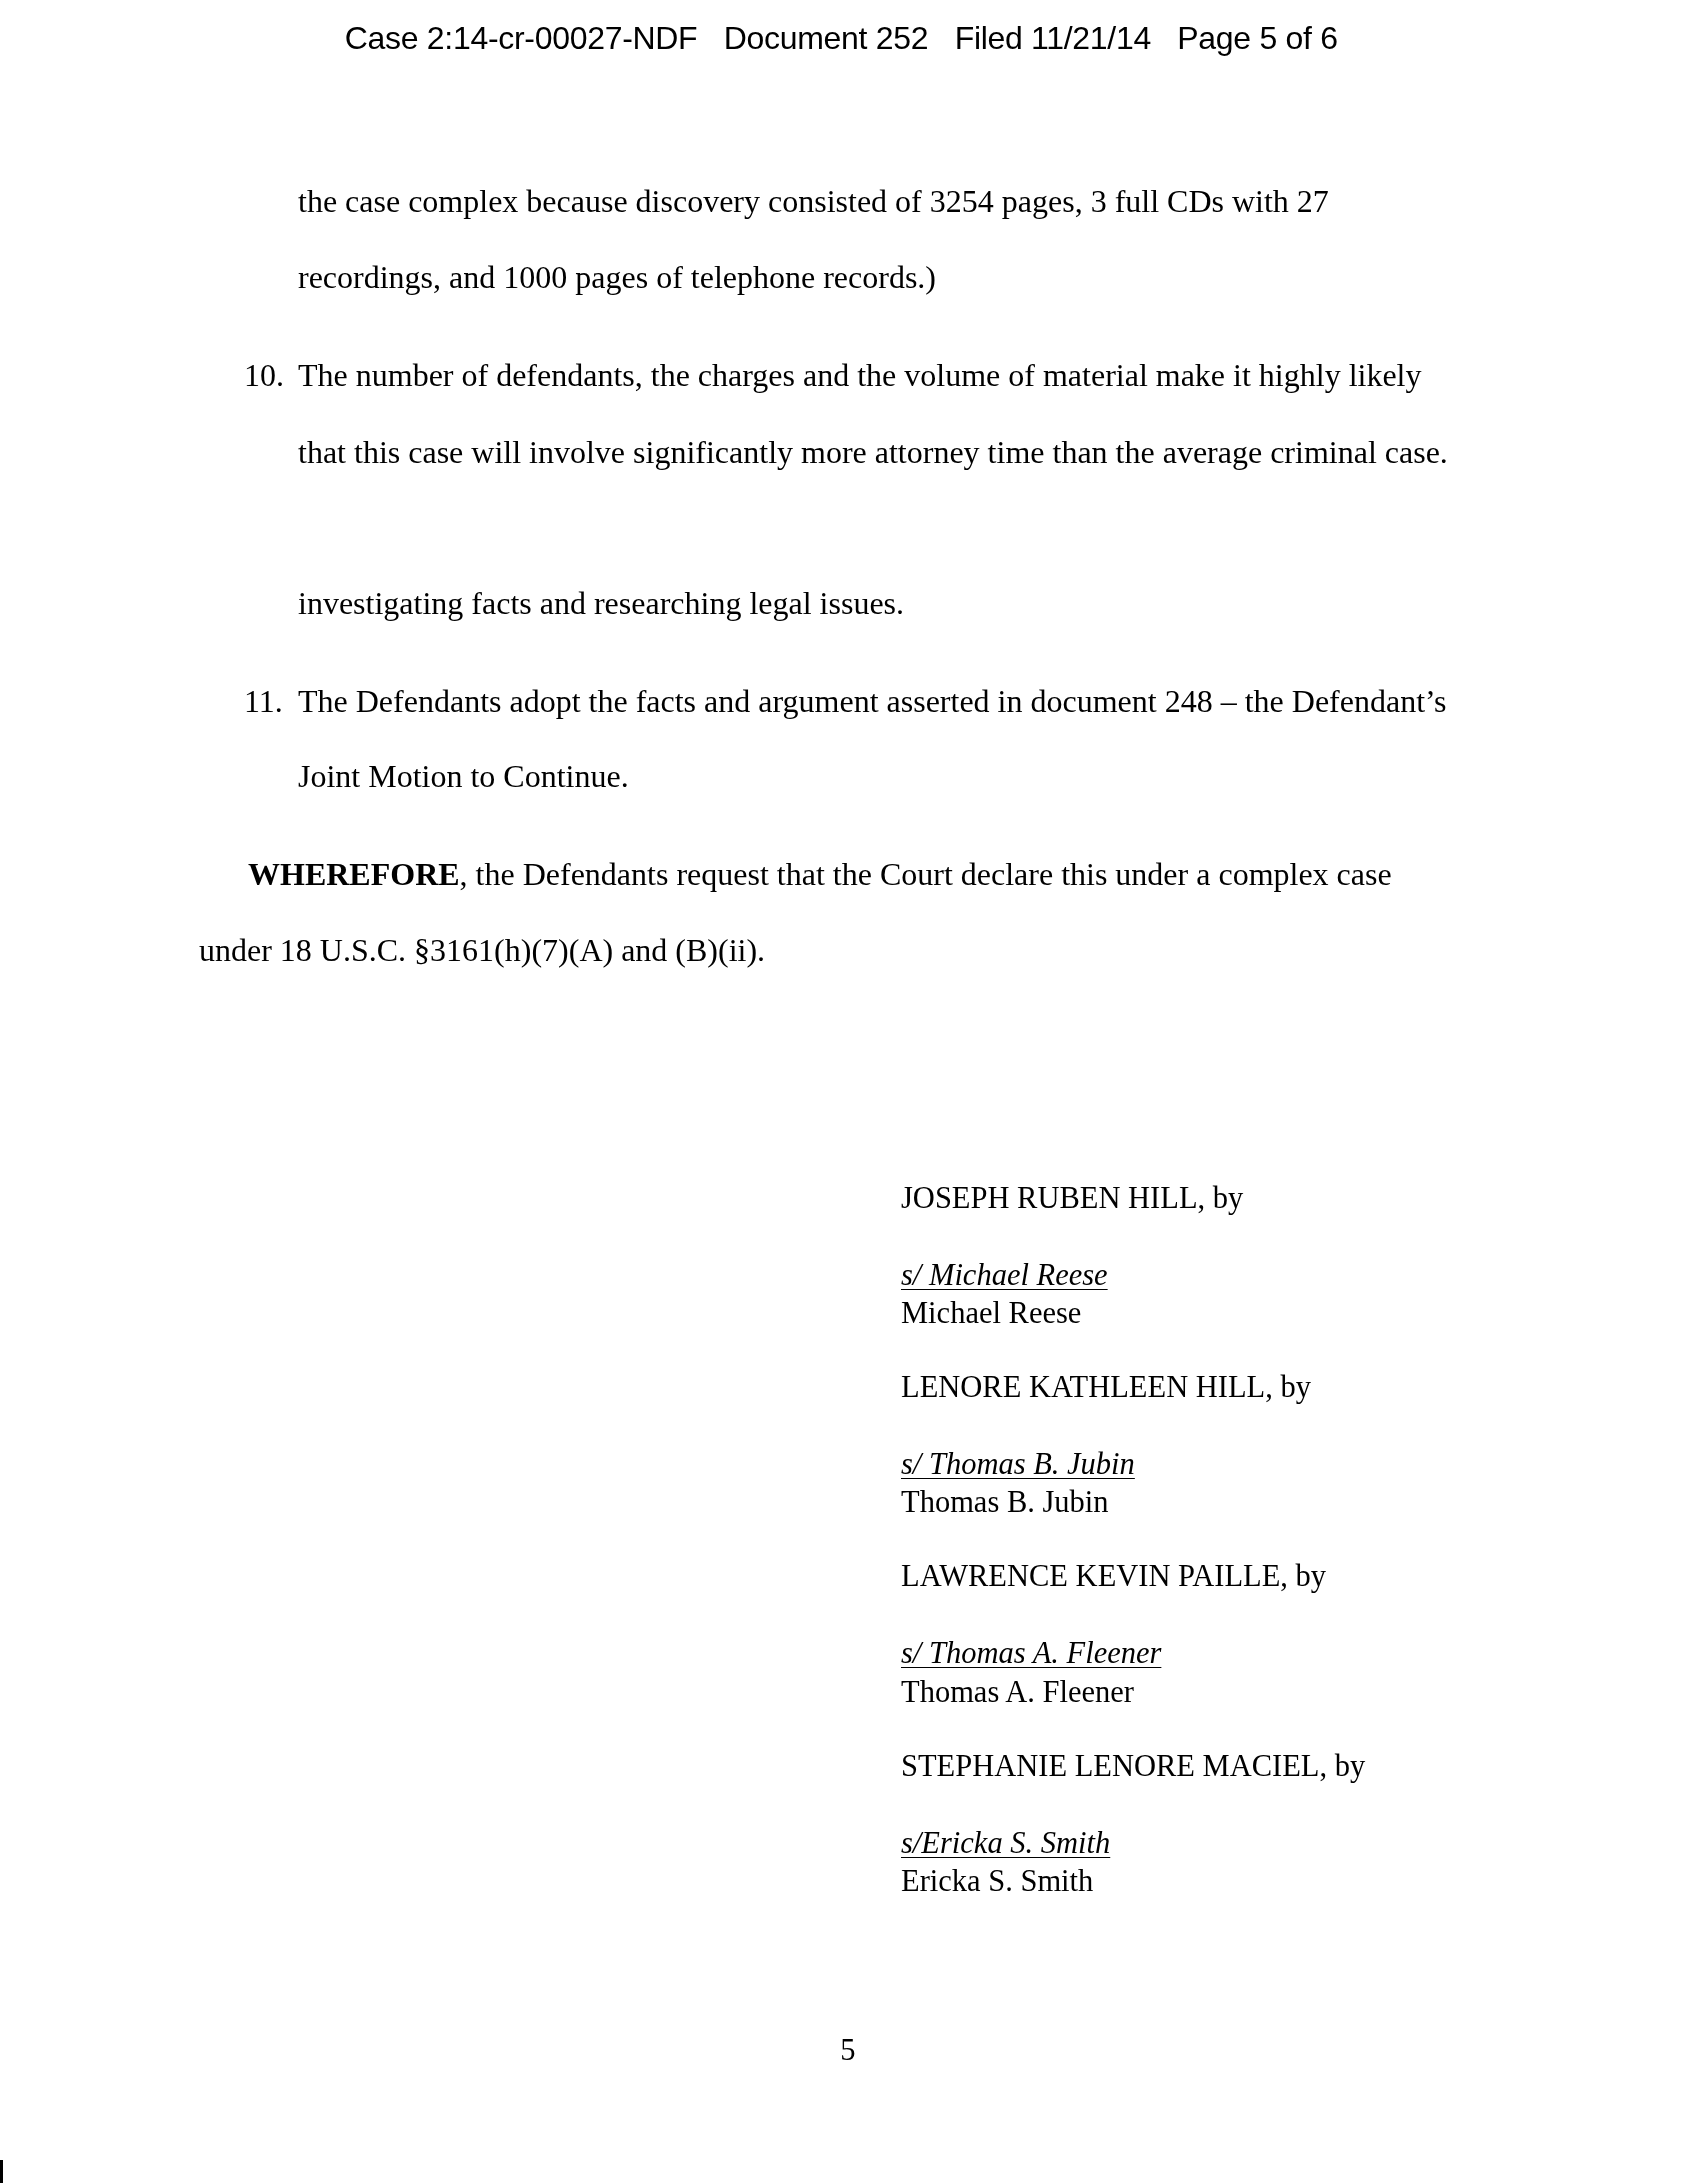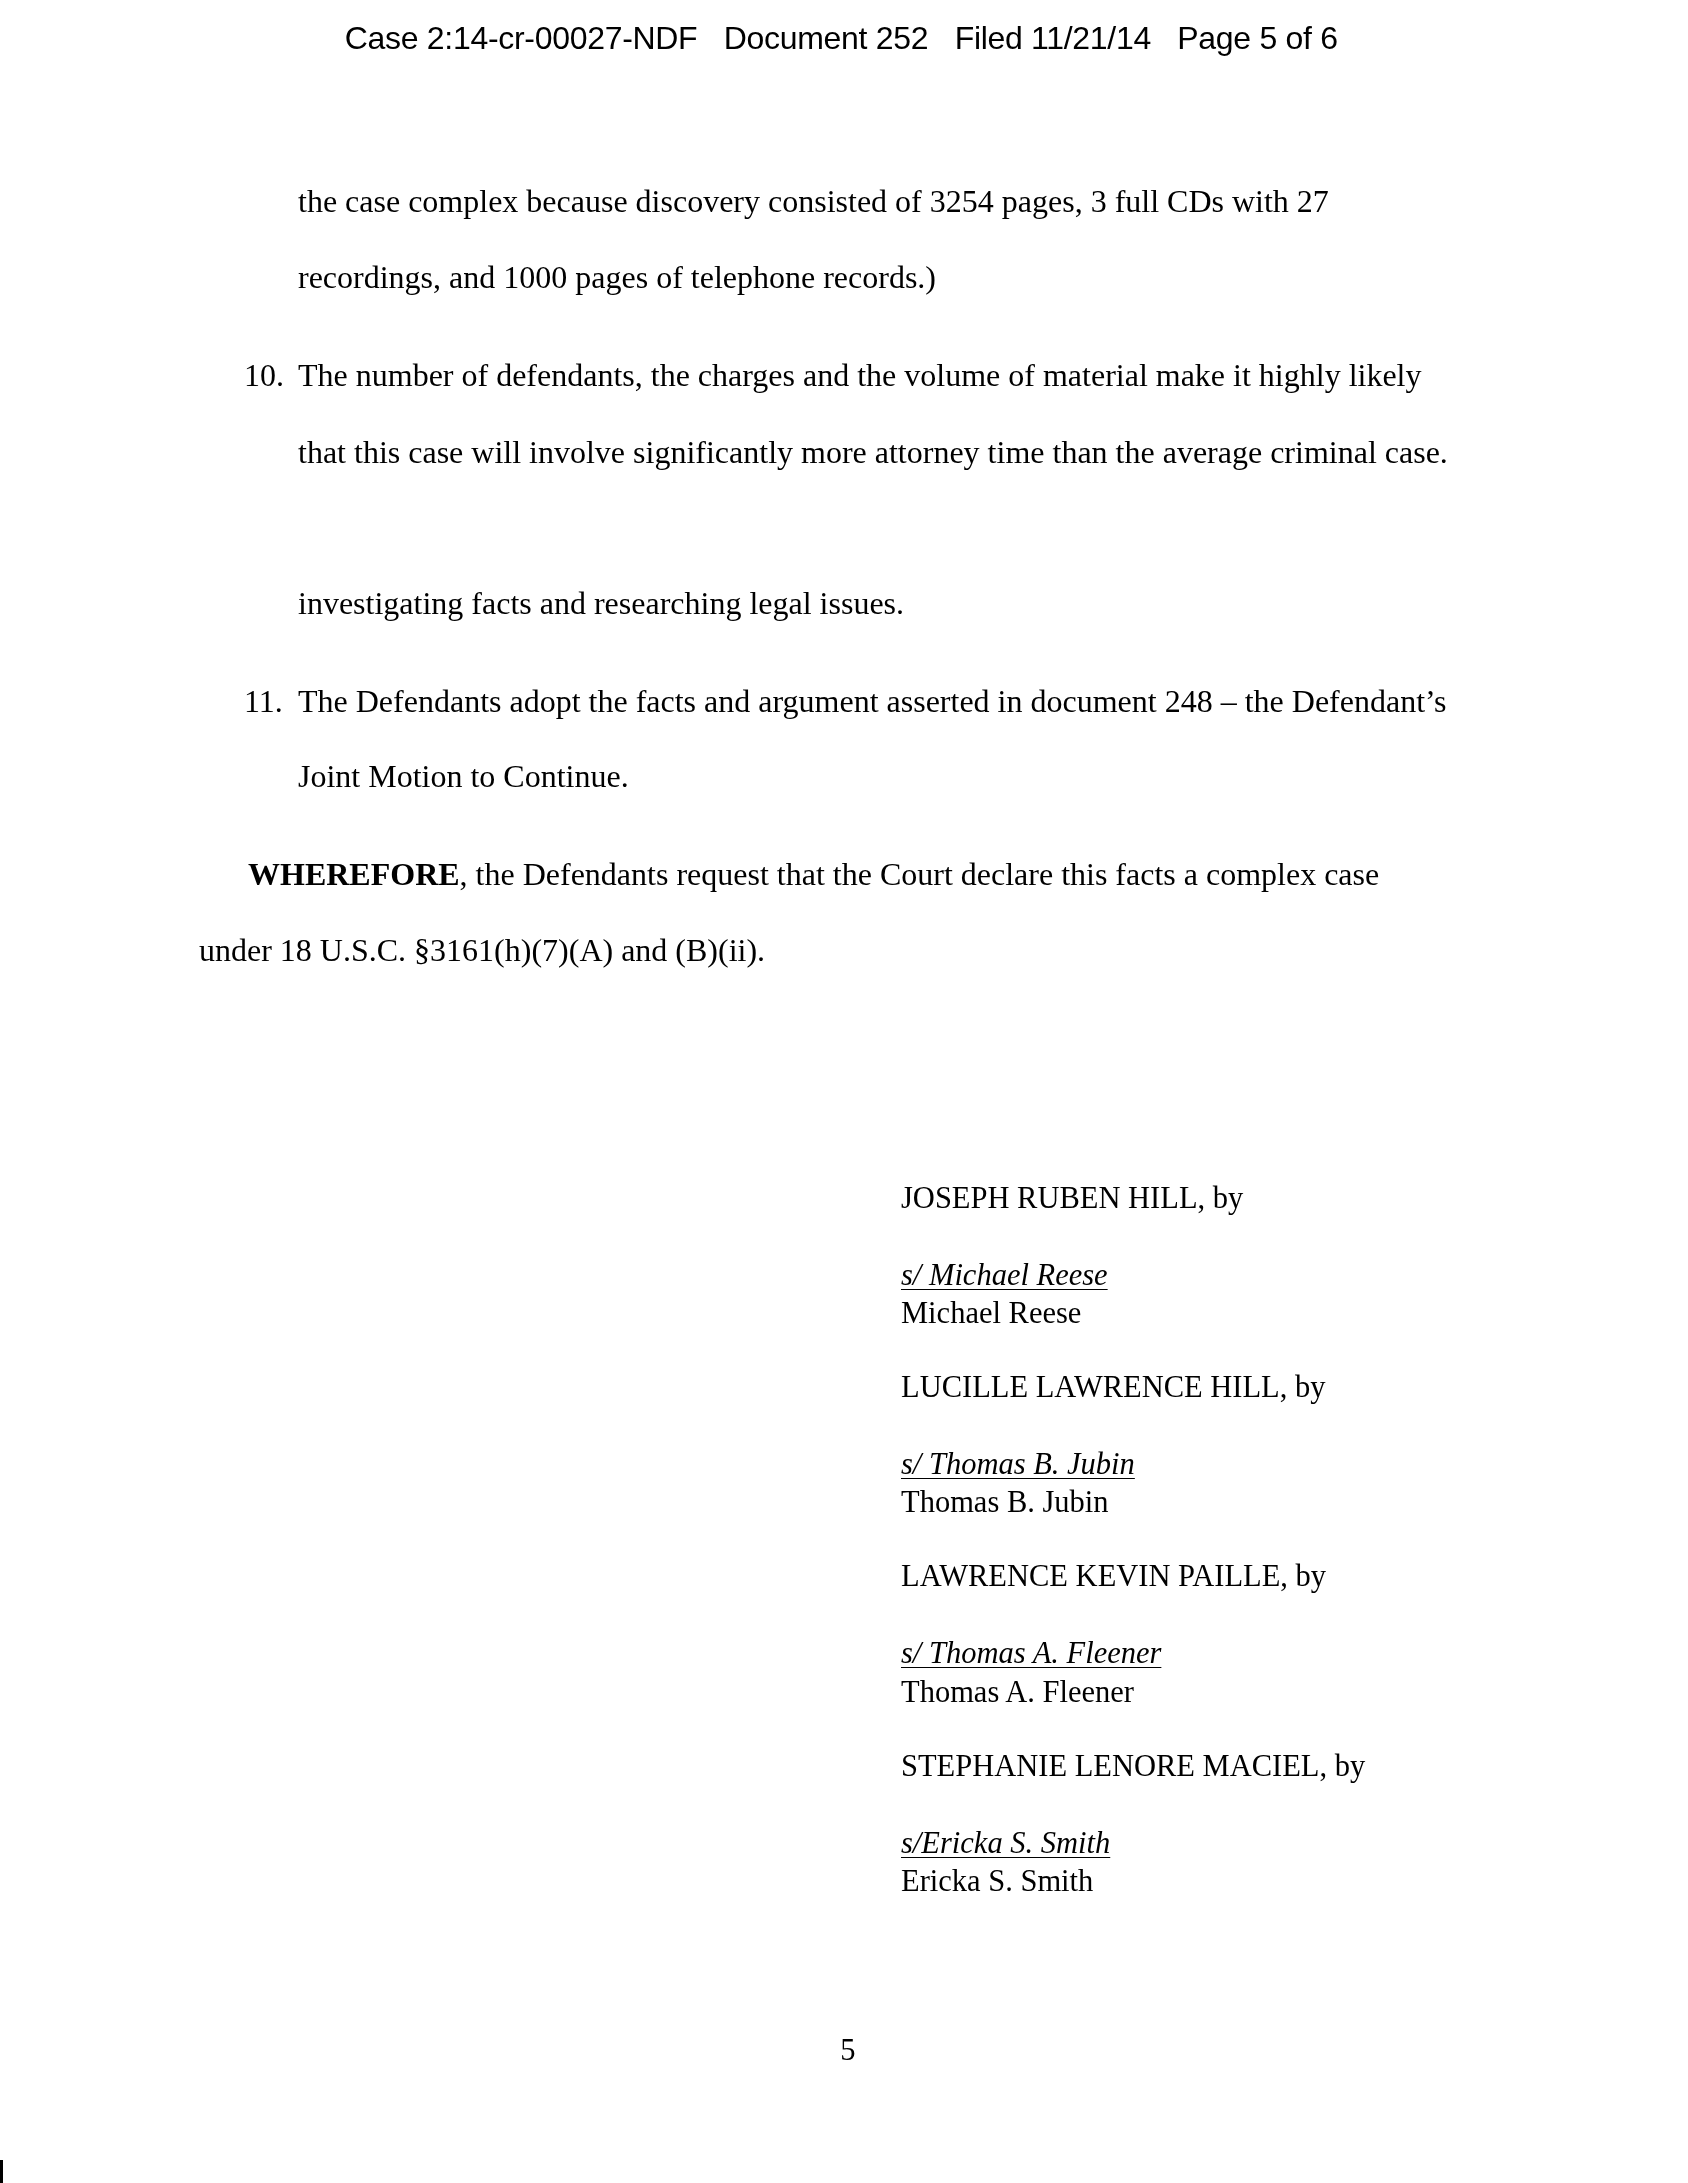--- a/index.html
+++ b/index.html
@@ -92,32 +92,32 @@
   </div>
   <div class="line" style="left:298px; top:436px;">that this case will involve significantly more attorney time than the average criminal case.</div>
   <div class="line" style="left:298px; top:587px;">investigating facts and researching legal issues.</div>
 
   <div class="line" style="left:244px; top:685px;">
     <span class="num">11.</span><span>The Defendants adopt the facts and argument asserted in document 248 – the Defendant’s</span>
   </div>
   <div class="line" style="left:298px; top:760px;">Joint Motion to Continue.</div>
 
   <div class="line" style="left:248px; top:858px;">
-    <span class="bold">WHEREFORE</span><span>, the Defendants request that the Court declare this facts a complex case</span>
+    <span class="bold">WHEREFORE</span><span>, the Defendants request that the Court declare this under a complex case</span>
   </div>
   <div class="line" style="left:199px; top:934px;">under 18 U.S.C. §3161(h)(7)(A) and (B)(ii).</div>
 
 
   <div>
     <div class="sig" style="top:1183px;">JOSEPH RUBEN HILL, by</div>
     <div class="sig sig-s" style="top:1260px;">s/ Michael Reese</div>
     <div class="sig" style="top:1298px;">Michael Reese</div>
   </div>
   <div>
-    <div class="sig" style="top:1372px;">LUCILLE LAWRENCE HILL, by</div>
+    <div class="sig" style="top:1372px;">LENORE KATHLEEN HILL, by</div>
     <div class="sig sig-s" style="top:1449px;">s/ Thomas B. Jubin</div>
     <div class="sig" style="top:1487px;">Thomas B. Jubin</div>
   </div>
   <div>
     <div class="sig" style="top:1561px;">LAWRENCE KEVIN PAILLE, by</div>
     <div class="sig sig-s" style="top:1638px;">s/ Thomas A. Fleener</div>
     <div class="sig" style="top:1677px;">Thomas A. Fleener</div>
   </div>
   <div>
     <div class="sig" style="top:1751px;">STEPHANIE LENORE MACIEL, by</div>

